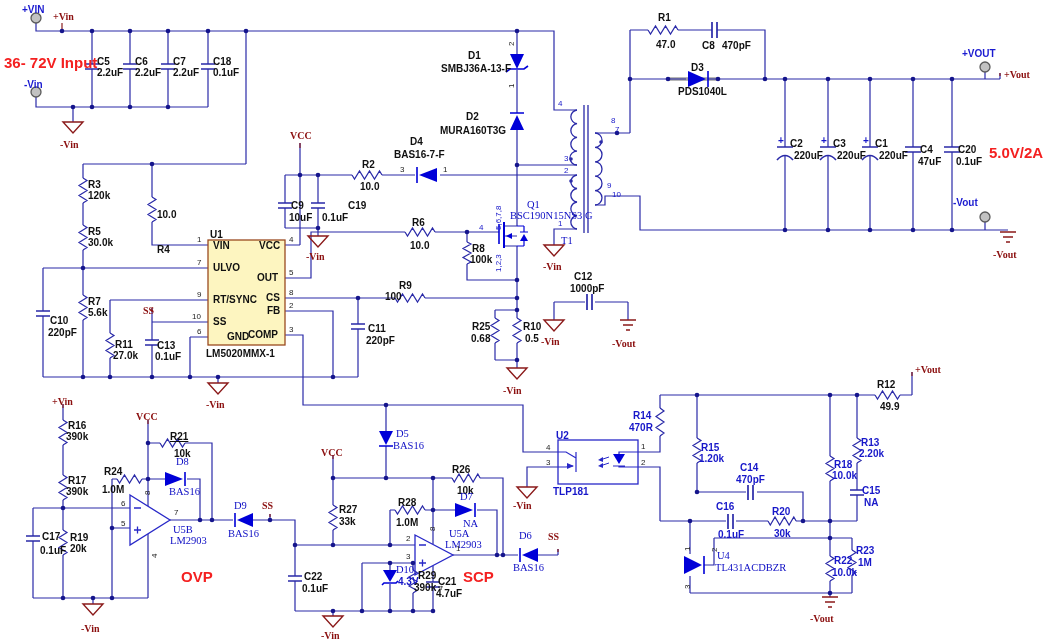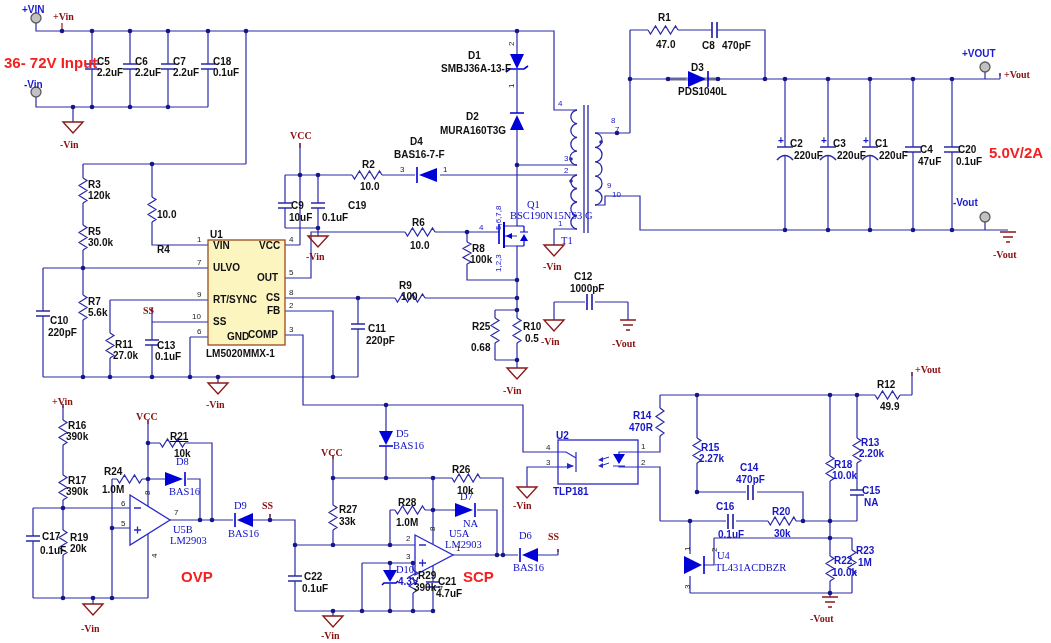--- a/index.html
+++ b/index.html
@@ -387,25 +387,25 @@
       <span class="lb lbl" style="left: 291px; top: 200px;">C9</span>
       <span class="lb lbl" style="left: 289px; top: 212px;">10uF</span>
       <span class="lb lbl" style="left: 340px; top: 200px; margin-left: 8px;">C19</span>
       <span class="lb lbl" style="left: 322px; top: 212px;">0.1uF</span>
       <span class="lb net" style="left: 306px; top: 251px;">-Vin</span>
       <span class="lb lbl" style="left: 412px; top: 217px;">R6</span>
       <span class="lb lbl" style="left: 410px; top: 240px;">10.0</span>
       <span class="lb lbl" style="left: 472px; top: 243px;">R8</span>
       <span class="lb lbl" style="left: 470px; top: 254px;">100k</span>
       <span class="lb lbl" style="left: 399px; top: 280px;">R9</span>
-      <span class="lb lbl" style="left: 401px; top: 291px;">100</span>
+      <span class="lb lbl" style="left: 385px; top: 291px;">100</span>
       <span class="lb lbl" style="left: 368px; top: 323px;">C11</span>
       <span class="lb lbl" style="left: 366px; top: 335px;">220pF</span>
       <span class="lb lbl" style="left: 472px; top: 321px;">R25</span>
-      <span class="lb lbl" style="left: 471px; top: 342px;">0.68</span>
+      <span class="lb lbl" style="left: 471px; top: 333px;">0.68</span>
       <span class="lb lbl" style="left: 523px; top: 321px;">R10</span>
       <span class="lb lbl" style="left: 525px; top: 333px;">0.5</span>
       <span class="lb net" style="left: 503px; top: 385px;">-Vin</span>
       <span class="lb part" style="left: 527px; top: 199px;">Q1</span>
       <span class="lb part" style="left: 510px; top: 210px;">BSC190N15NS3 G</span>
       <span class="lb pinb rot" style="left: 494px; top: 230px;">5,6,7,8</span>
       <span class="lb pinb rot" style="left: 494px; top: 272px;">1,2,3</span>
       <span class="lb pinb" style="left: 479px; top: 223px;">4</span>
       <span class="lb lbl" style="left: 468px; top: 50px;">D1</span>
       <span class="lb lbl" style="left: 441px; top: 63px;">SMBJ36A-13-F</span>
@@ -510,21 +510,21 @@
       <span class="lb lblb" style="left: 556px; top: 430px;">U2</span>
       <span class="lb lblb" style="left: 553px; top: 486px;">TLP181</span>
       <span class="lb pin" style="left: 546px; top: 443px;">4</span>
       <span class="lb pin" style="left: 546px; top: 458px;">3</span>
       <span class="lb pin" style="left: 641px; top: 442px;">1</span>
       <span class="lb pin" style="left: 641px; top: 458px;">2</span>
       <span class="lb net" style="left: 513px; top: 500px;">-Vin</span>
       <span class="lb lblb" style="left: 633px; top: 410px;">R14</span>
       <span class="lb lblb" style="left: 629px; top: 422px;">470R</span>
       <span class="lb lblb" style="left: 701px; top: 442px;">R15</span>
-      <span class="lb lblb" style="left: 699px; top: 453px;">2.27k</span>
+      <span class="lb lblb" style="left: 699px; top: 453px;">1.20k</span>
       <span class="lb lblb" style="left: 740px; top: 462px;">C14</span>
       <span class="lb lblb" style="left: 736px; top: 474px;">470pF</span>
       <span class="lb lblb" style="left: 716px; top: 501px;">C16</span>
       <span class="lb lblb" style="left: 718px; top: 529px;">0.1uF</span>
       <span class="lb lblb" style="left: 772px; top: 506px;">R20</span>
       <span class="lb lblb" style="left: 774px; top: 528px;">30k</span>
       <span class="lb lblb" style="left: 834px; top: 459px;">R18</span>
       <span class="lb lblb" style="left: 832px; top: 470px;">10.0k</span>
       <span class="lb lblb" style="left: 861px; top: 437px;">R13</span>
       <span class="lb lblb" style="left: 859px; top: 448px;">2.20k</span>

